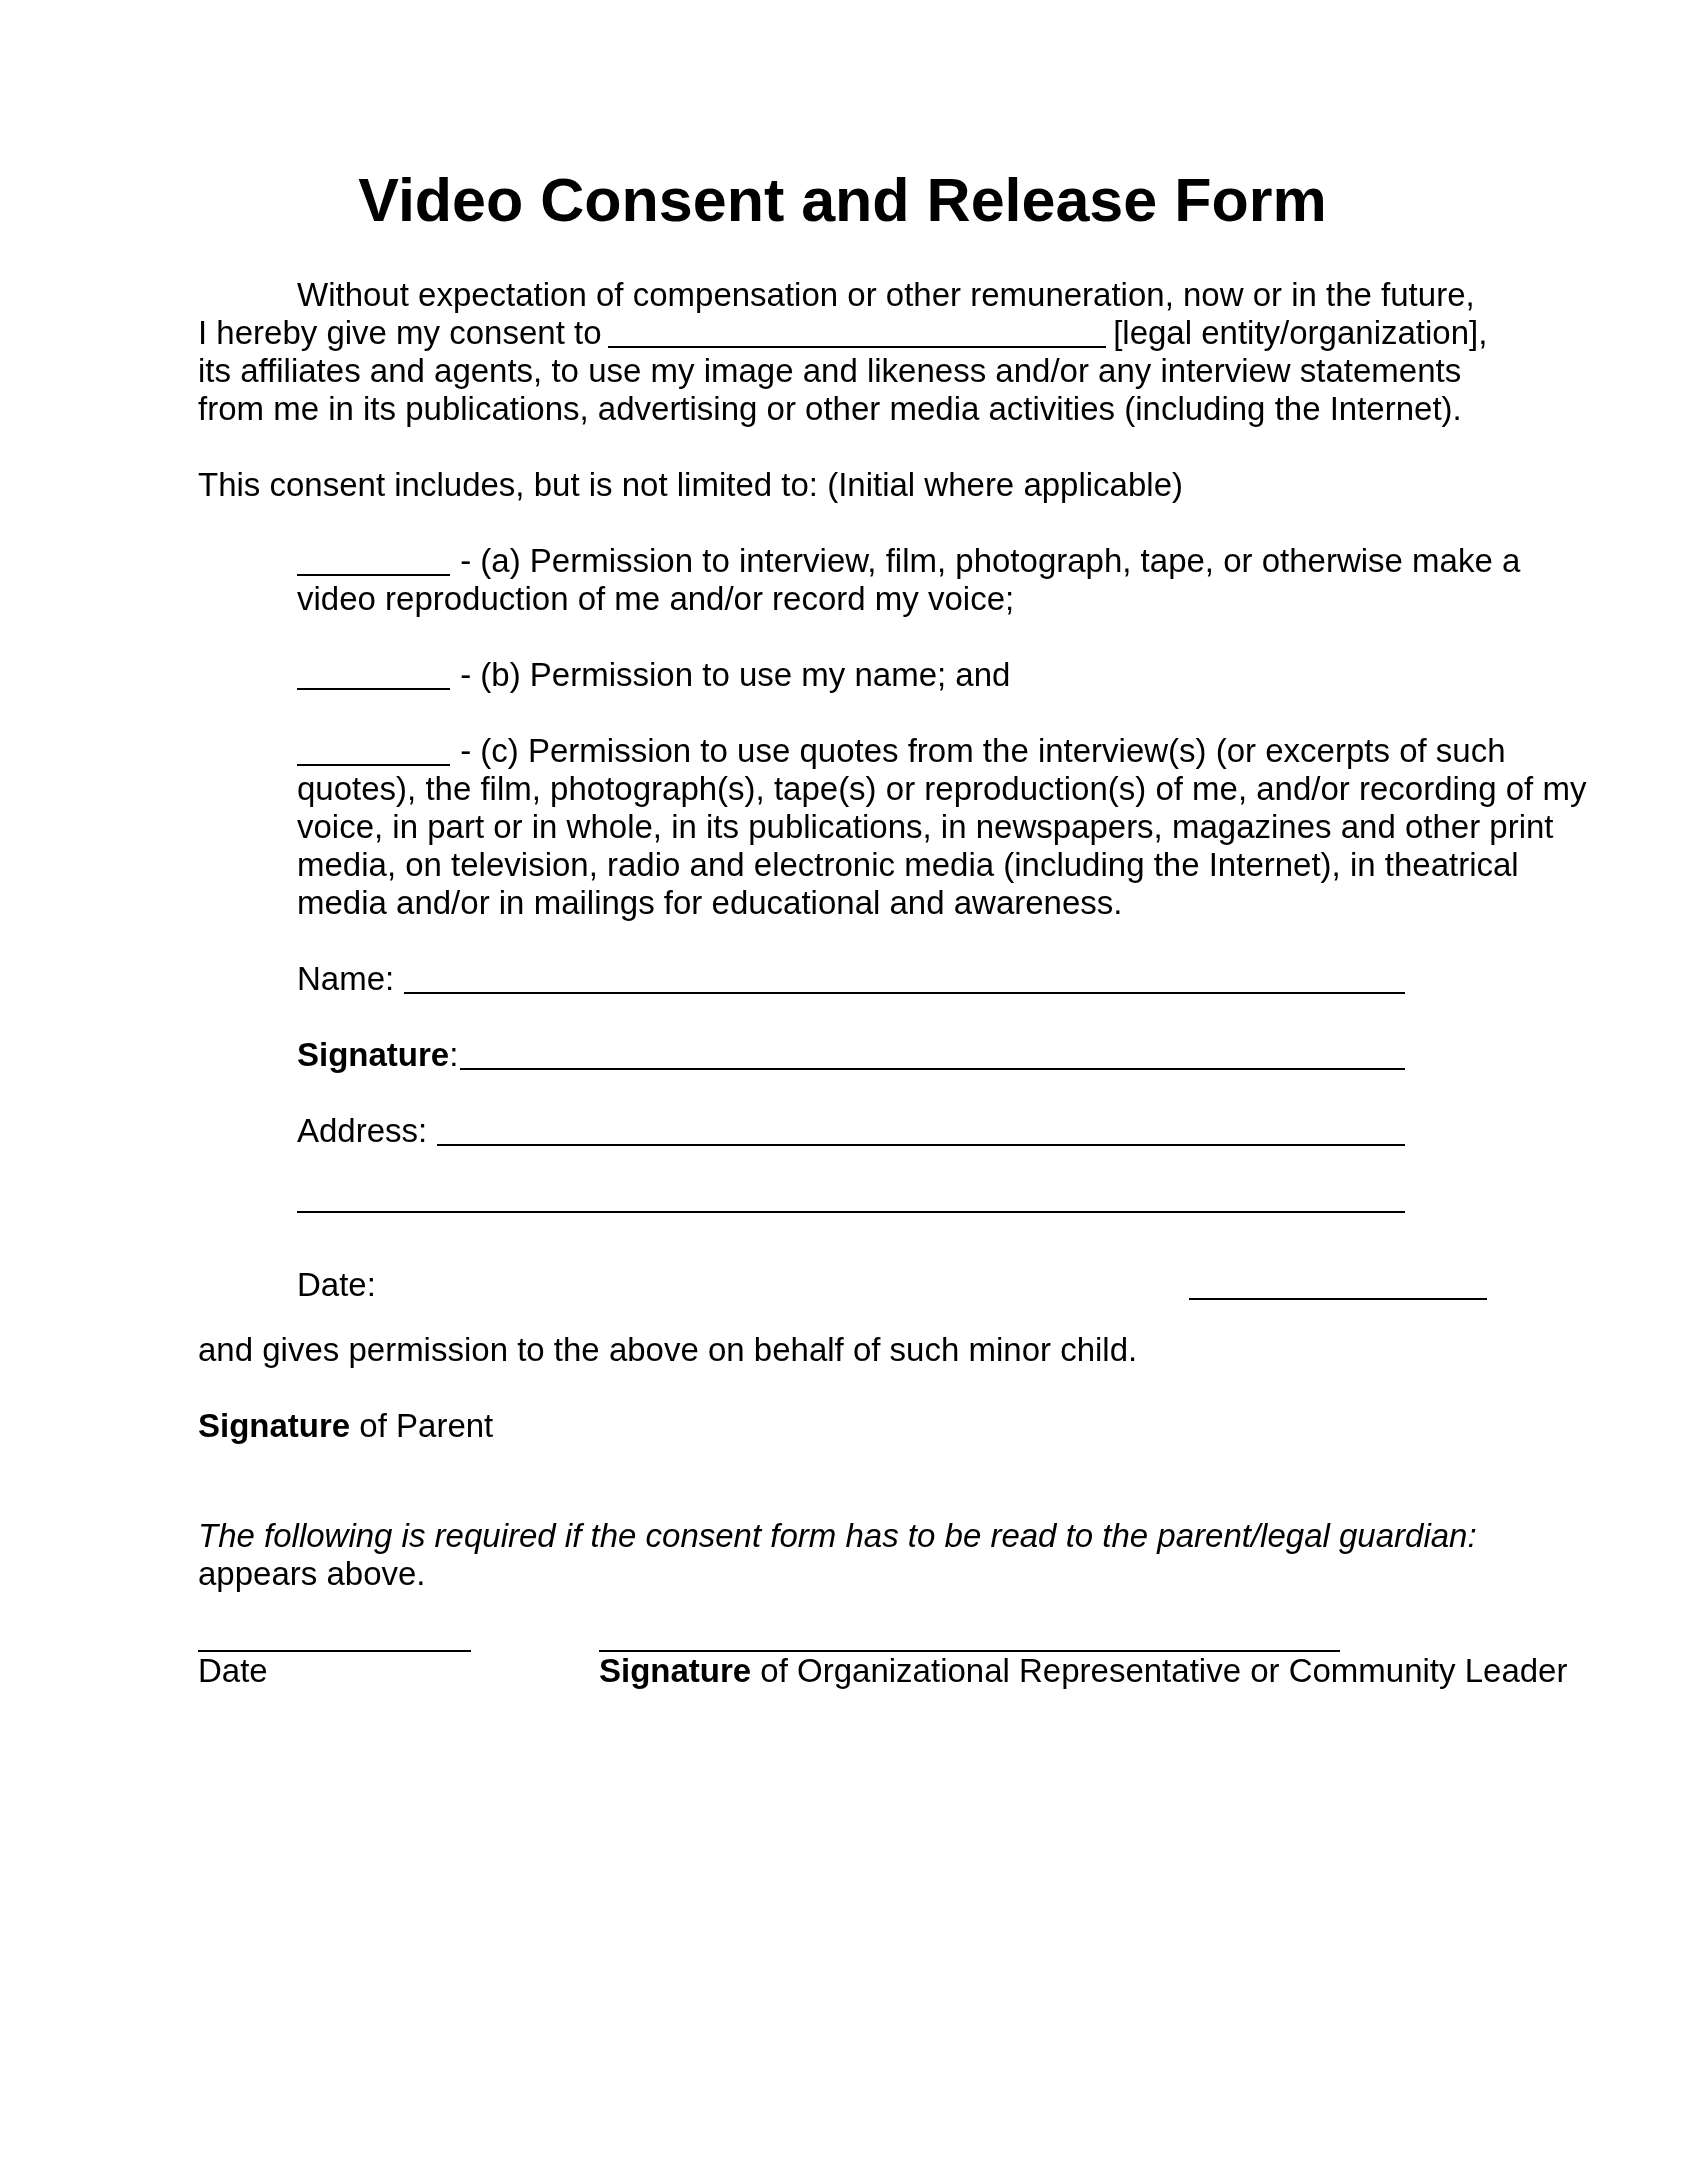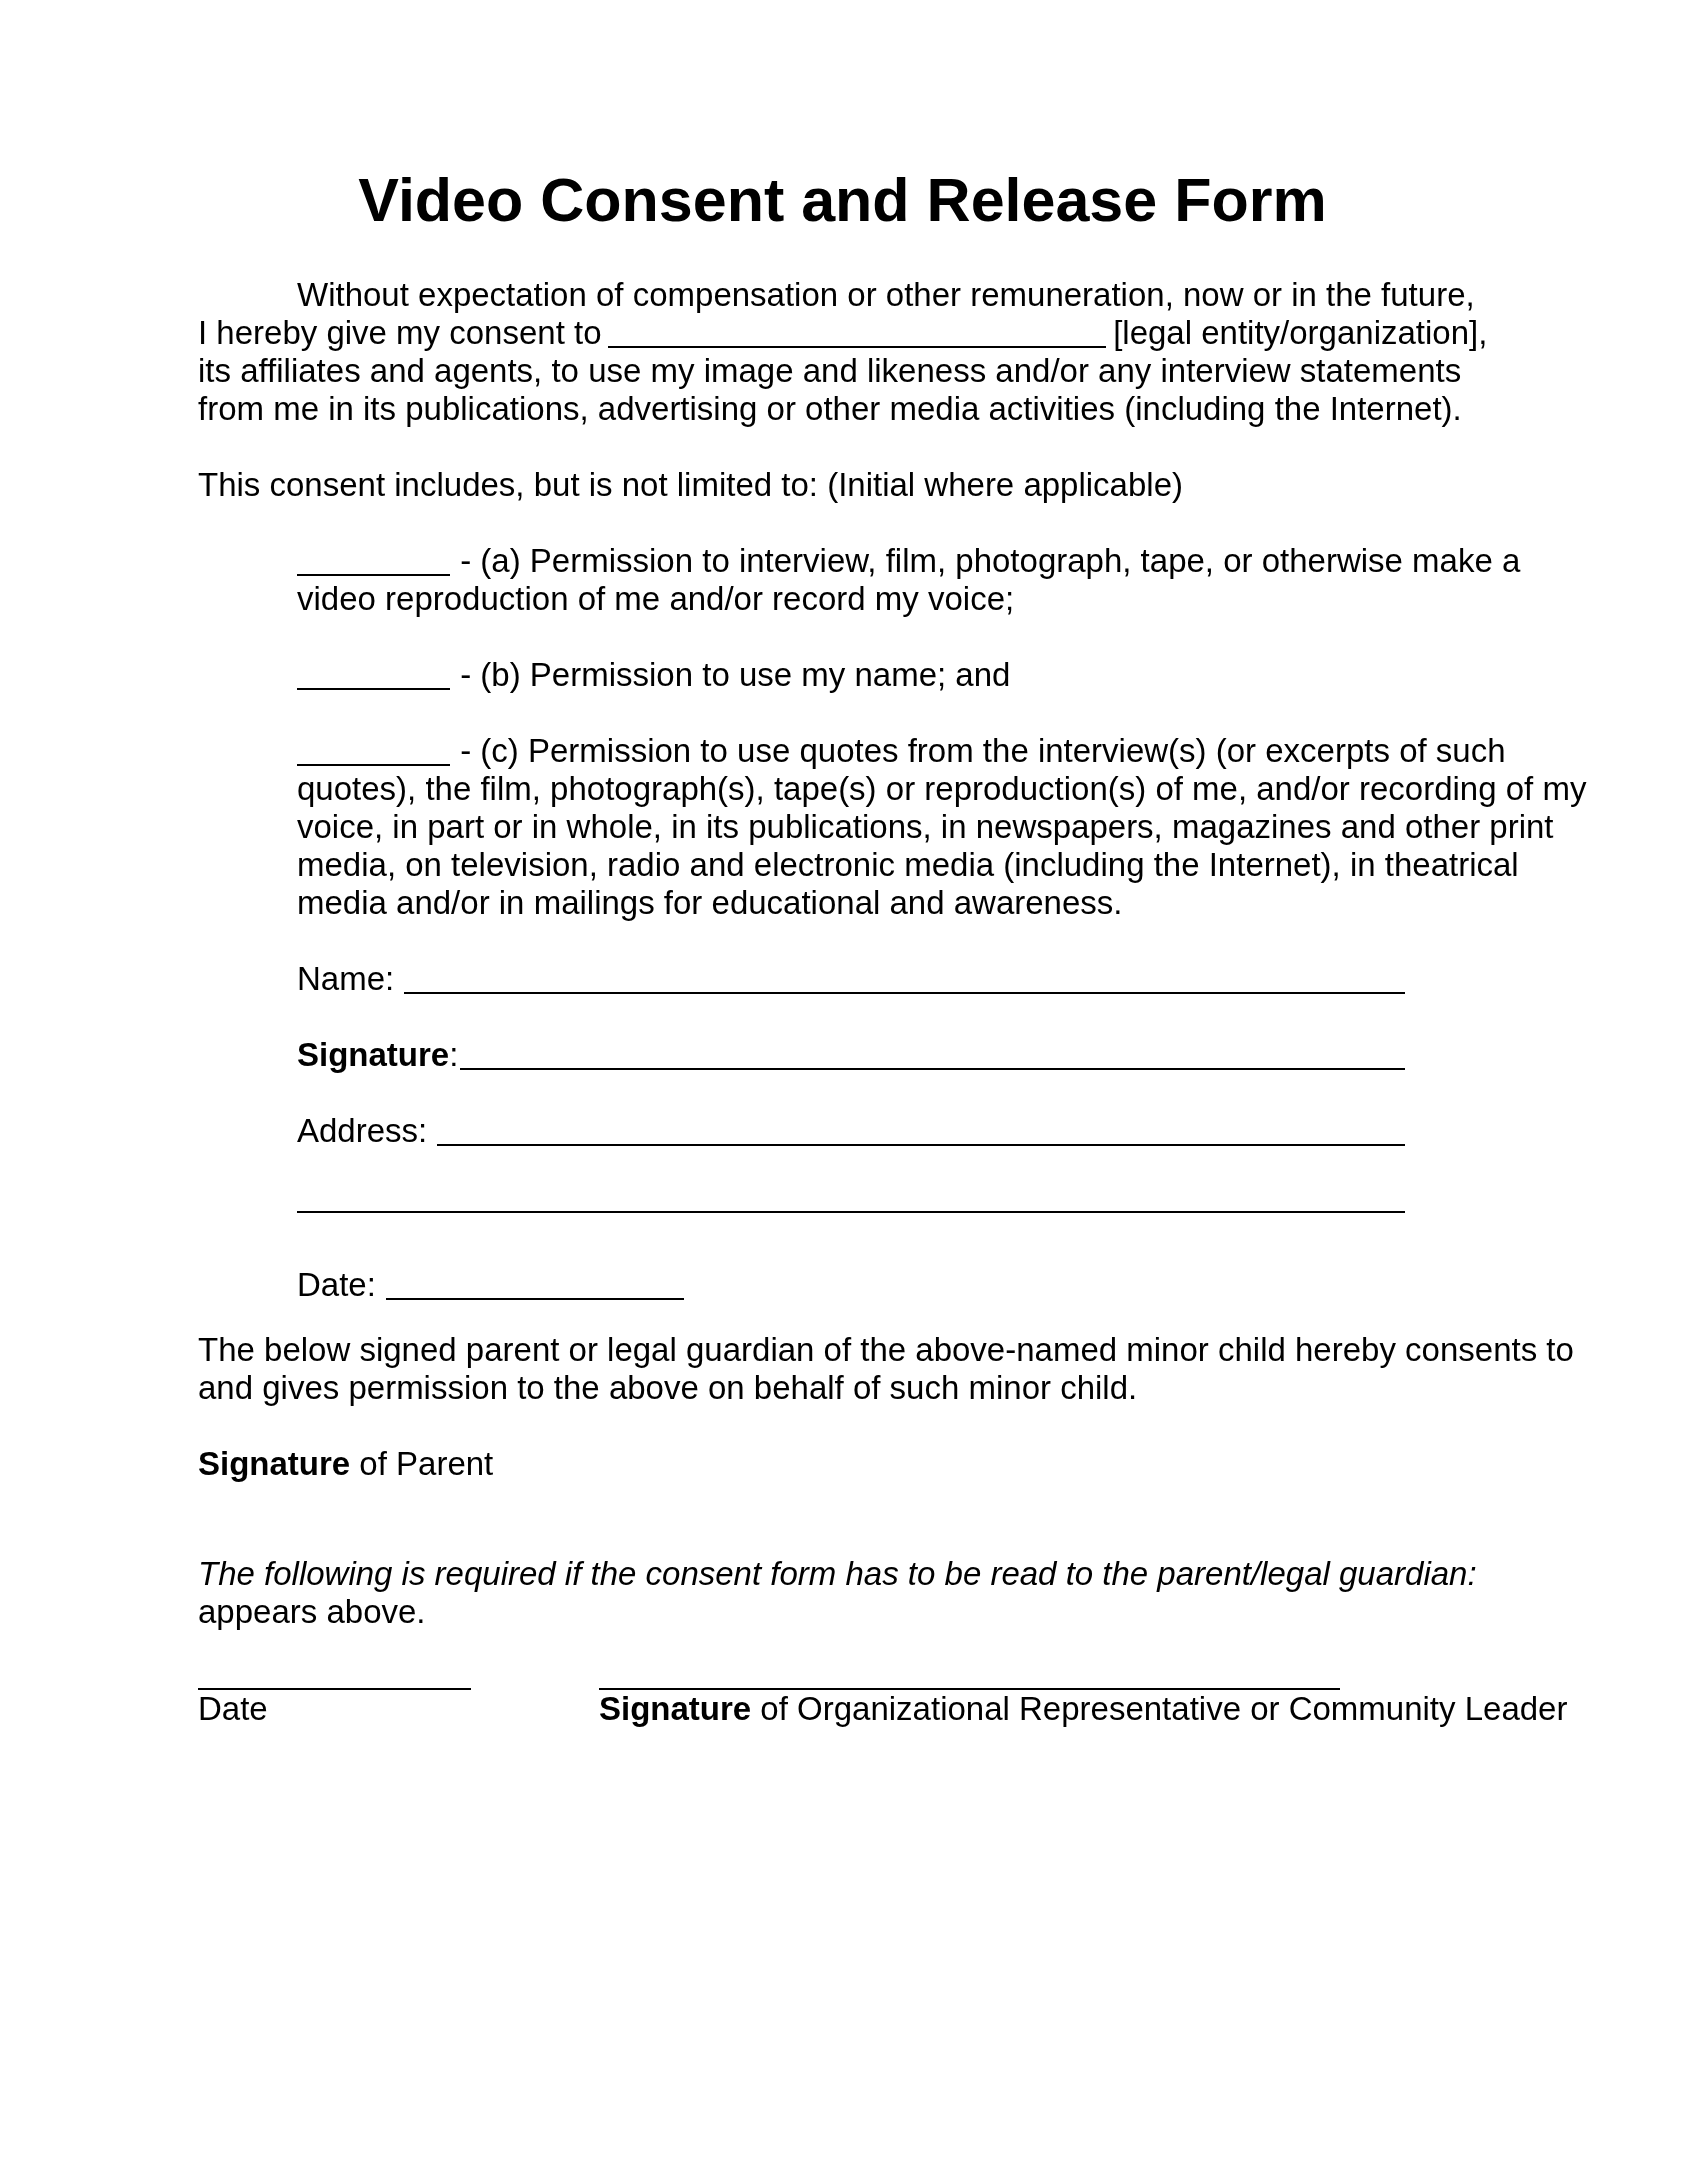--- a/index.html
+++ b/index.html
@@ -69,21 +69,21 @@
     border-bottom: 2.6px solid #000;
     position: relative;
     top: 4.3px;
     margin-left: 10.2px;
   }
   .line-full {
     margin: 38px 82px 0 99px;
     height: 23px;
     border-bottom: 2.6px solid #000;
   }
-  .date-row { margin-top: 53px; margin-right: 0; }
+  .date-row { margin-top: 53px; margin-right: 0; justify-content: space-between; }
 
   .guardian-para { margin-top: 27px; }
   .sig-parent { margin-top: 38px; }
   .guardian-row { margin-top: 0; margin-left: 0; margin-right: 0; }
   .print-name { margin-left: 15.3px; }
 
   .cert-intro { margin-top: 72px; }
   .underlined {
     text-decoration: underline;
     text-decoration-thickness: 2.6px;
@@ -166,21 +166,20 @@
     </div>
 
     <div class="line-full"></div>
 
     <div class="field-row date-row">
       <span class="label">Date:</span>
       <span class="blank blank-date"></span>
     </div>
 
     <div class="guardian-para">
-      <div class="line">The below signed parent or legal guardian of the above-named minor child hereby consents to</div>
       <div class="line">and gives permission to the above on behalf of such minor child.</div>
     </div>
 
     <div class="line sig-parent">
       <span class="bold">Signature</span><span> of Parent</span>
     </div>
 
 
     <div class="line italic cert-intro">The following is required if the consent form has to be read to the parent/legal guardian:</div>
 

